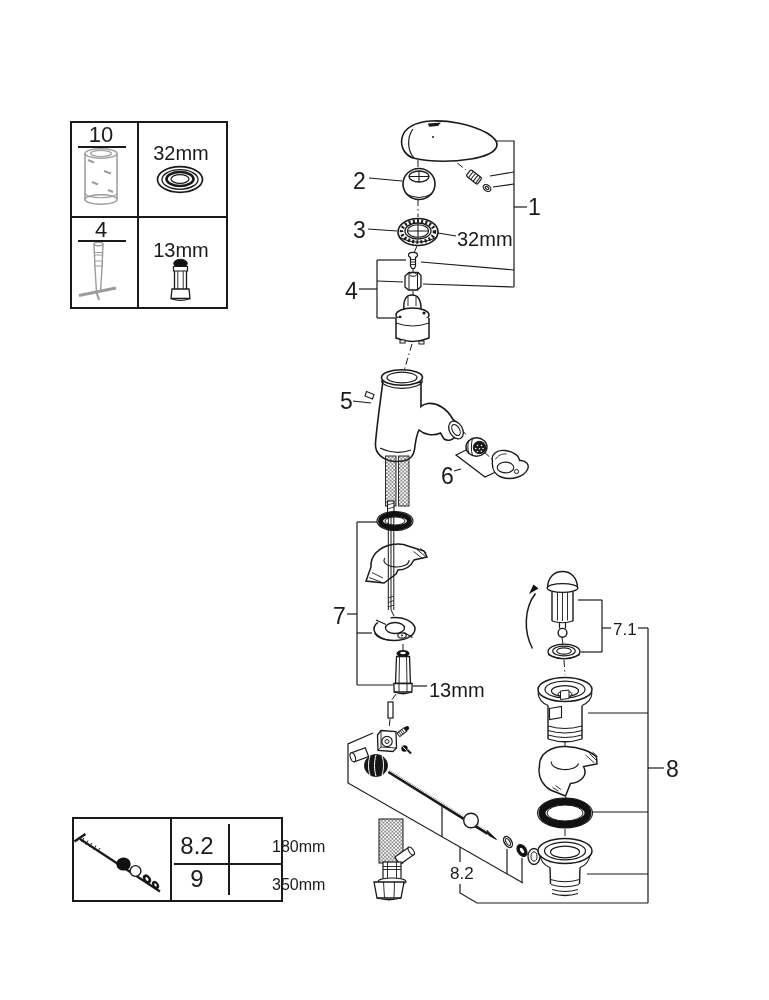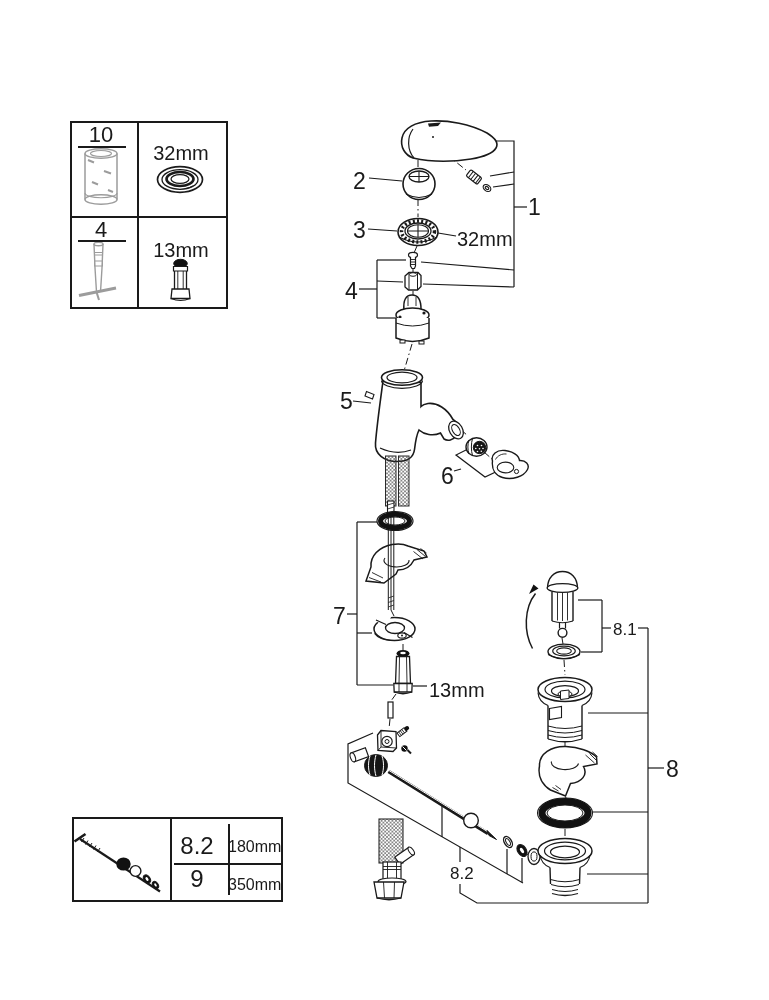--- a/index.html
+++ b/index.html
@@ -5,21 +5,21 @@
   html,body{margin:0;padding:0;background:#fff;}
   .canvas{position:relative;width:769px;height:1000px;background:#ffffff;overflow:hidden;
           font-family:"Liberation Sans",sans-serif;color:#1a1a1a;}
   .art{position:absolute;left:0;top:0;}
   .lbl{position:absolute;line-height:1;white-space:nowrap;color:#1a1a1a;}
   .big{font-size:23px;}
   .mid{font-size:17px;}
   .size{font-size:20px;}
   .num{font-size:22px;text-align:center;}
   .bnum{font-size:24px;text-align:center;}
-  .blen{font-size:16px;}
+  .blen{font-size:16px;padding-left:44px;}
   .underline{position:absolute;height:2px;background:#1a1a1a;}
   .box{position:absolute;border:2px solid #1a1a1a;box-sizing:border-box;}
   .divider-v{position:absolute;width:2px;background:#1a1a1a;}
   .divider-h{position:absolute;height:2px;background:#1a1a1a;}
 </style>
 </head>
 <body>
 
 <div class="canvas">
 
@@ -400,17 +400,17 @@
 
 <div class="lbl big" style="left:528px;top:196px;">1</div>
 <div class="lbl big" style="left:353px;top:170px;">2</div>
 <div class="lbl big" style="left:353px;top:219px;">3</div>
 <div class="lbl size" style="left:457px;top:229px;">32mm</div>
 <div class="lbl big" style="left:345px;top:280px;">4</div>
 <div class="lbl big" style="left:340px;top:390px;">5</div>
 <div class="lbl big" style="left:441px;top:465px;">6</div>
 <div class="lbl big" style="left:333px;top:605px;">7</div>
 <div class="lbl size" style="left:429px;top:680px;">13mm</div>
-<div class="lbl mid" style="left:613px;top:621px;">8.1</div>
+<div class="lbl mid" style="left:613px;top:621px;">7.1</div>
 <div class="lbl big" style="left:666px;top:758px;">8</div>
 <div class="lbl mid" style="left:450px;top:865px;">8.2</div>
 
 </div>
 
 </body></html>

